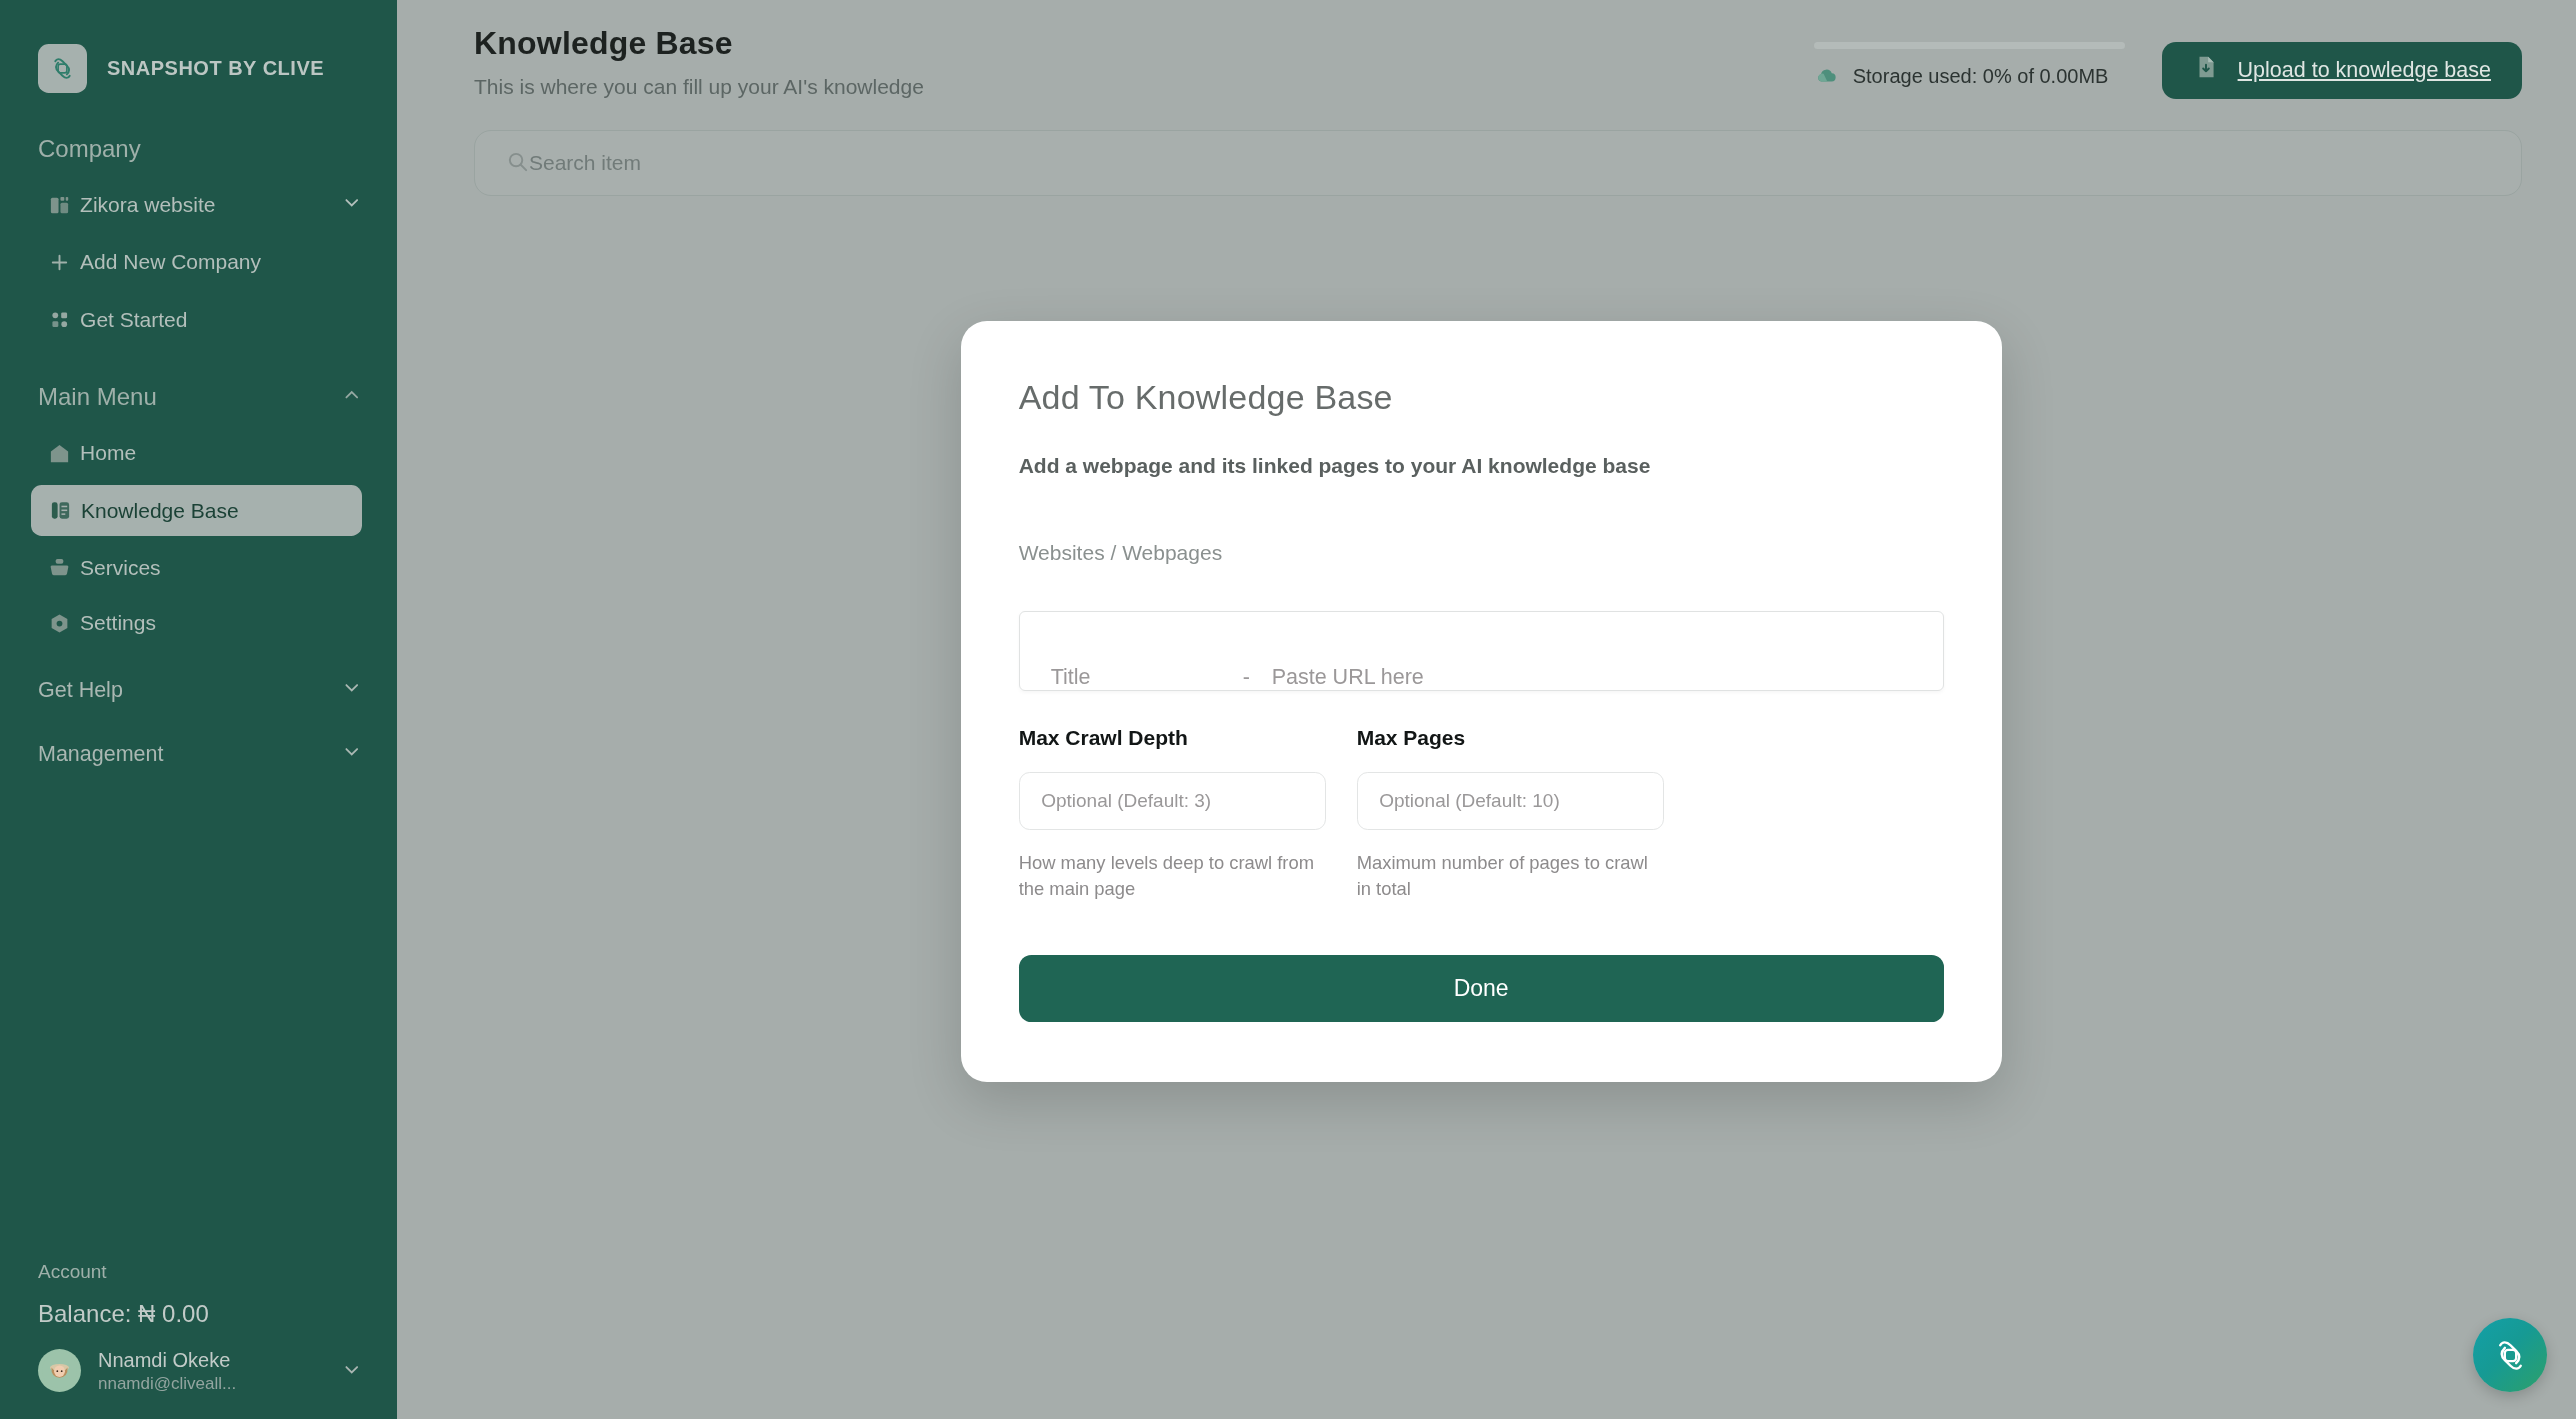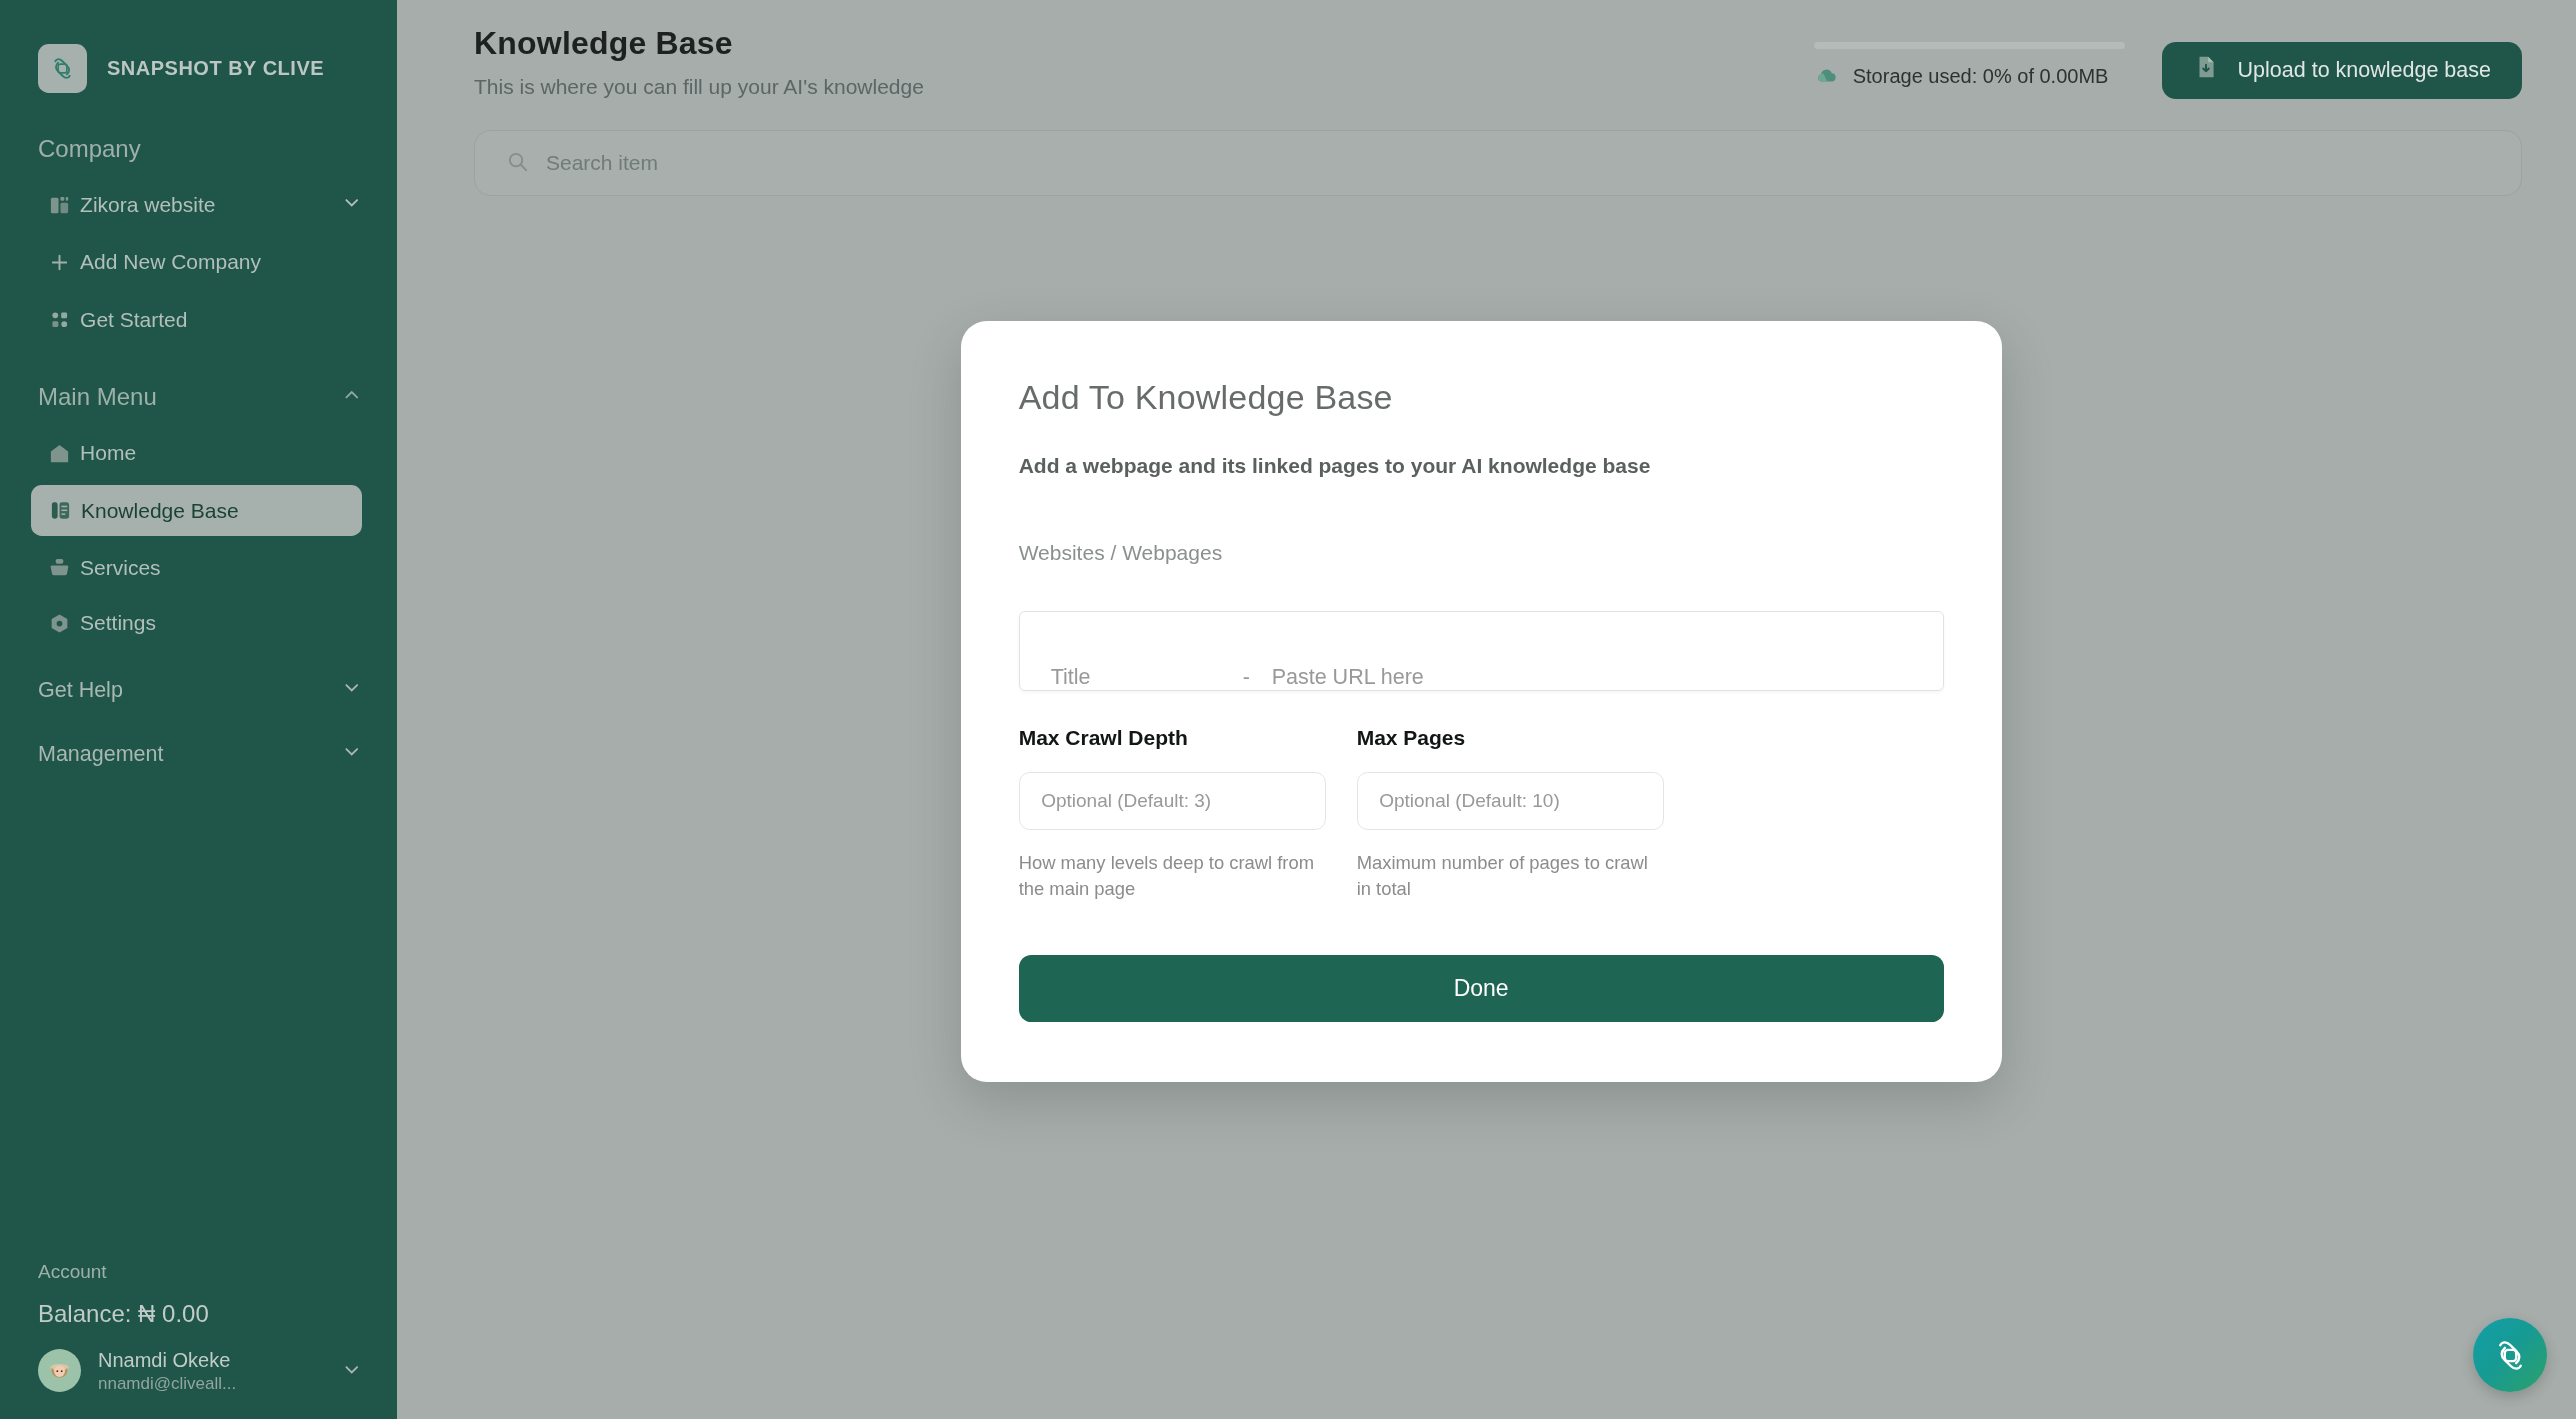--- a/index.html
+++ b/index.html
@@ -144,30 +144,30 @@
     display: flex; align-items: center; gap: 18.4px;
     background: #1f5649;
     color: #dfe6e3;
     border: none;
     border-radius: 14px;
     height: 57px;
     padding: 0 31px;
     font-size: 21.5px;
     font-family: "Liberation Sans", sans-serif;
     cursor: pointer;
+    text-decoration: underline;
   }
 
   .search-wrap { padding: 31px 54px 0 77px; }
   .search-bar {
     height: 66px;
     border: 0.8px solid #9aa4a1;
     border-radius: 17px;
     background: #a8afad;
     display: flex; align-items: center;
-    gap: 17px;
     padding: 0 31px;
   }
   .search-placeholder { color: #717b79; font-size: 21px; }
 
   
   .overlay {
     position: absolute;
     inset: 0;
     display: flex;
     align-items: center;

